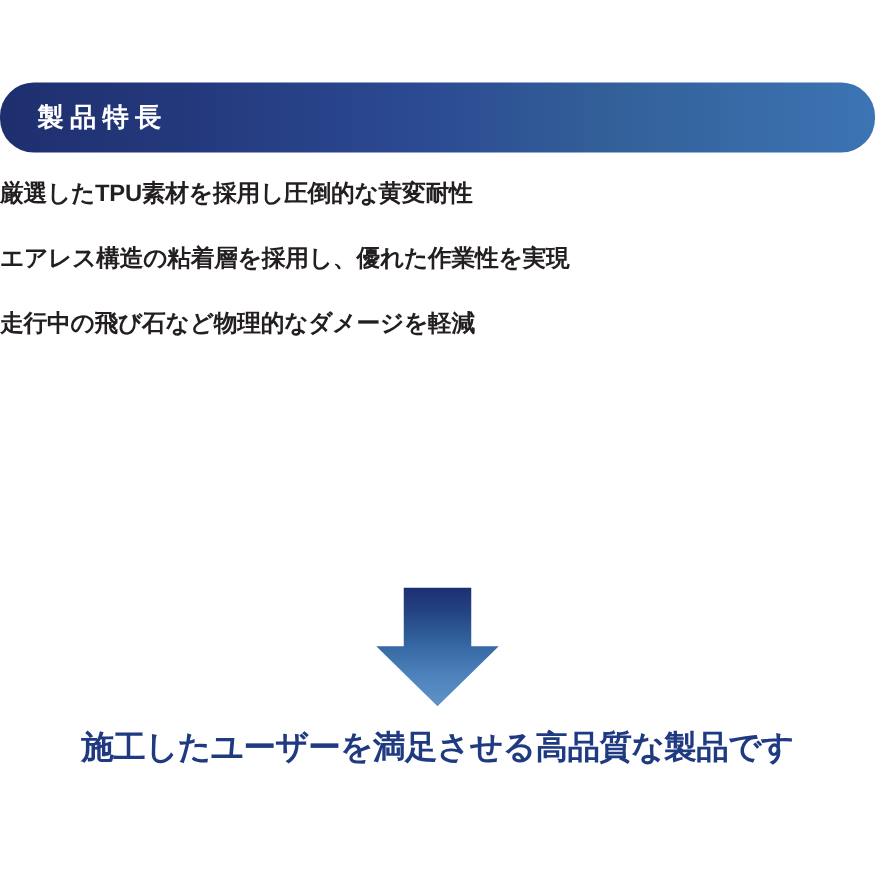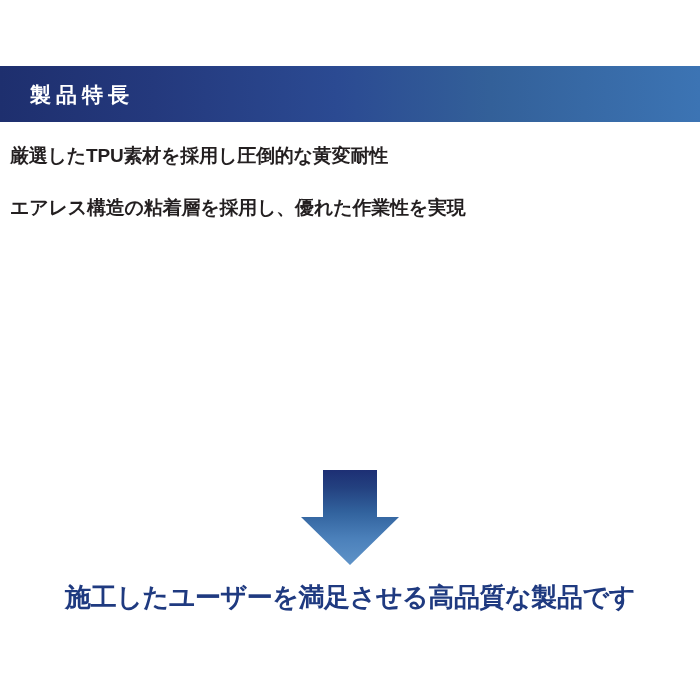--- a/index.html
+++ b/index.html
@@ -26,20 +26,21 @@
   
   .section-header {
     position: absolute;
     left: 0;
     top: 66px;
     width: 700px;
     height: 56px;
     background: linear-gradient(to right, #1e2f6e 0%, #24397d 22%, #2b4a92 48%, #336099 70%, #3c74b4 100%);
     display: flex;
     align-items: center;
+    border-radius: 27px;
   }
   .section-header-title {
     color: #ffffff;
     font-size: 21px;
     font-weight: bold;
     letter-spacing: 5px;
     margin-left: 30px;
     line-height: 1;
     white-space: nowrap;
   }
@@ -50,21 +51,20 @@
     left: 0;
     top: 146px;
     width: 700px;
   }
   .feature-item {
     color: #231f20;
     font-size: 19px;
     font-weight: bold;
     line-height: 1;
     height: 52px;
-    padding-left: 10px;
     display: flex;
     align-items: flex-start;
     white-space: nowrap;
     letter-spacing: -0.2px;
   }
 
   
   .arrow-wrap {
     position: absolute;
     left: 298px;
@@ -100,20 +100,21 @@
 
 <div class="page">
 
   <div class="section-header">
     <div class="section-header-title">製品特長</div>
   </div>
 
   <div class="feature-list">
     <div class="feature-item">厳選したTPU素材を採用し圧倒的な黄変耐性</div>
     <div class="feature-item">エアレス構造の粘着層を採用し、優れた作業性を実現</div>
+    <div class="feature-item">走行中の飛び石など物理的なダメージを軽減</div>
   </div>
 
   <div class="arrow-wrap">
     <svg class="arrow-svg" viewBox="0 0 104 98">
       <defs>
         <linearGradient id="arrowGrad" x1="0" y1="0" x2="0" y2="1">
           <stop offset="0%" stop-color="#1d2f74"></stop>
           <stop offset="18%" stop-color="#23407f"></stop>
           <stop offset="45%" stop-color="#32639e"></stop>
           <stop offset="72%" stop-color="#4b80ba"></stop>

